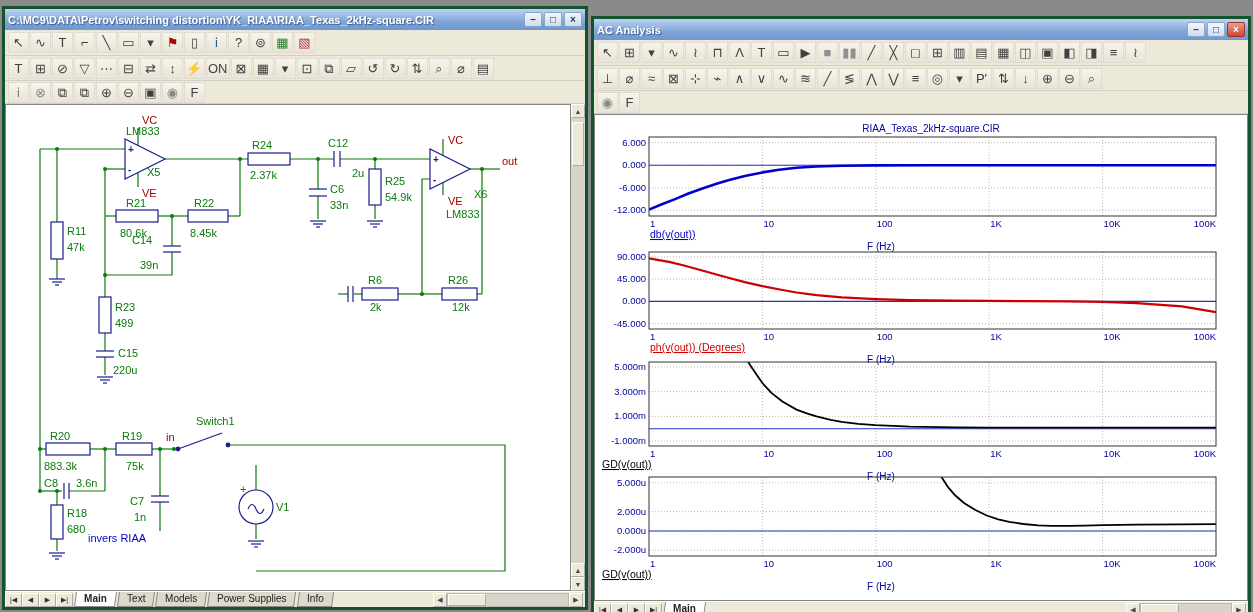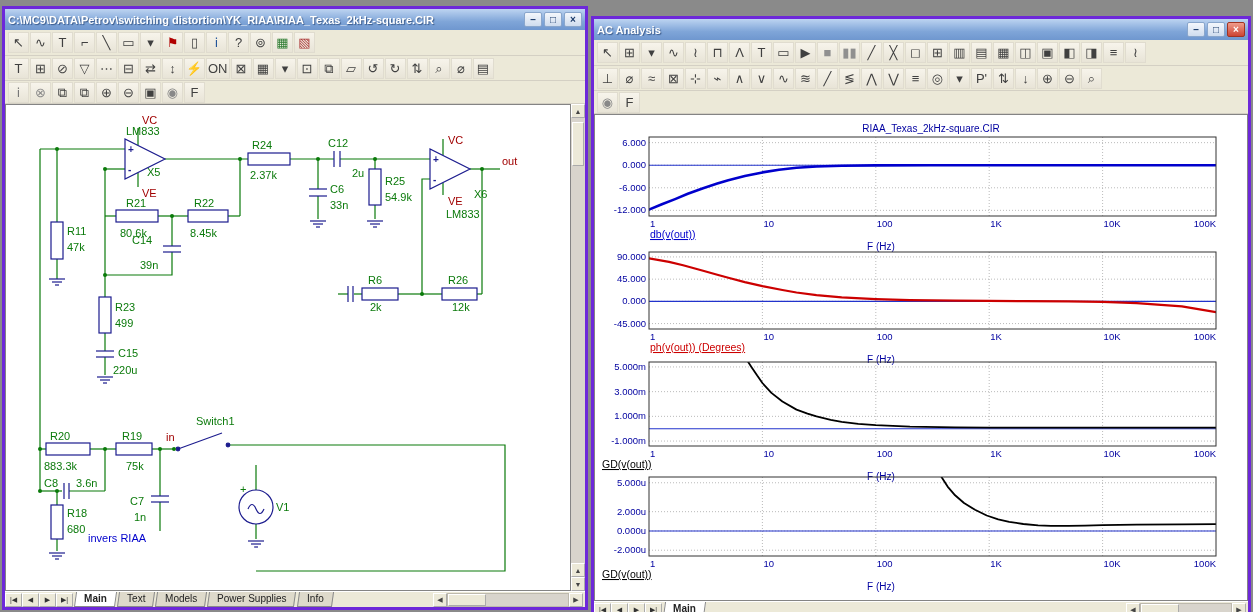--- a/index.html
+++ b/index.html
@@ -1,17 +1,17 @@
 <!DOCTYPE html>
 <html><head>
 <meta charset="utf-8">
 <style>
   html,body{margin:0;padding:0;}
   .app{position:relative;width:1253px;height:612px;background:#8a8a8a;font-family:"Liberation Sans",sans-serif;overflow:hidden;}
-  .window{position:absolute;background:#5eead4;border:3px solid #6d28d9;box-sizing:border-box;}
+  .window{position:absolute;background:#5eead4;border:3px solid #14532d;box-sizing:border-box;}
   .titlebar{position:absolute;top:0;left:0;right:0;height:21px;background:linear-gradient(180deg,#bdd4f1,#7fa5d8 60%,#6f97cf);display:flex;align-items:center;padding:0 3px;color:#fff;font-size:11px;font-weight:bold;text-shadow:1px 1px 1px #3a5a8a;box-sizing:border-box;}
   .tb-title{flex:1;white-space:nowrap;overflow:hidden;text-overflow:ellipsis;}
   .tb-btn{width:18px;height:15px;margin-left:2px;display:flex;align-items:center;justify-content:center;font-size:10px;font-weight:bold;color:#1a3a6a;background:linear-gradient(#f4f7fc,#cfdcee);border:1px solid #89a6cc;border-radius:2px;box-sizing:border-box;text-shadow:none;}
   .tb-btn.close{background:linear-gradient(#f09c8c,#cc4433);color:#fff;border-color:#a03322;}
   .toolbar{position:absolute;left:0;right:0;display:flex;align-items:center;gap:1px;padding:1px 3px;background:#ece9d8;border-bottom:1px solid #d4d0c4;box-sizing:border-box;}
   .tbtn{min-width:21px;height:21px;display:flex;align-items:center;justify-content:center;font-size:13px;color:#404040;border:1px solid #e0dccf;background:linear-gradient(#f7f4eb,#e8e4d7);box-sizing:border-box;padding:0 1px;}
   .tbtn span{line-height:1;}
   .schematic-area{position:absolute;background:#fff;border:1px solid #848484;box-sizing:border-box;overflow:hidden;}
   .plot-area{position:absolute;background:#fff;border:1px solid #848484;box-sizing:border-box;overflow:hidden;}
   .vscroll{position:absolute;width:14px;background:#d8d4cc;display:flex;flex-direction:column;align-items:center;}

